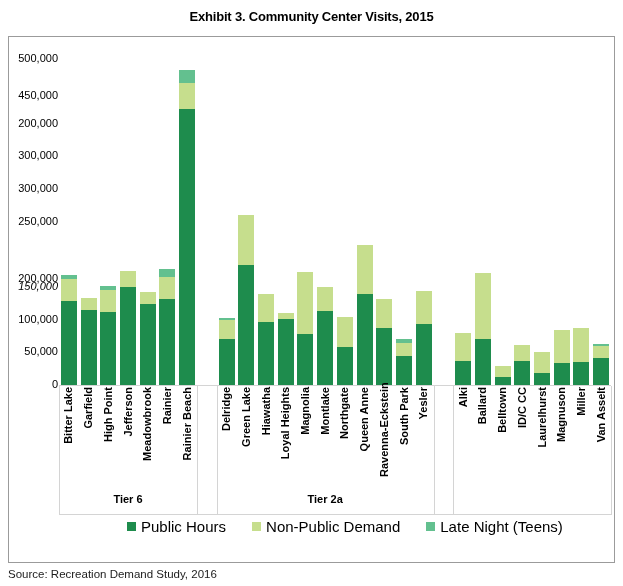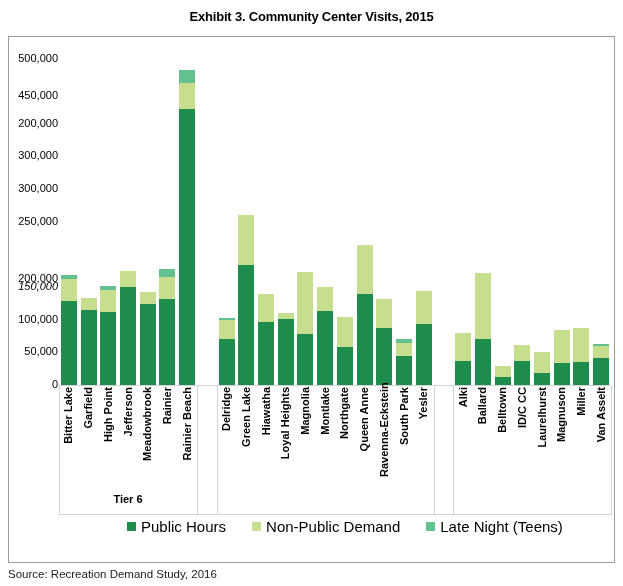--- a/index.html
+++ b/index.html
@@ -174,15 +174,16 @@
     <div class="cat-label" style="left: 565.93px;">Miller</div>
     <div class="cat-label" style="left: 585.64px;">Van Asselt</div>
     <div class="axis-sep" style="left: 50px;"></div>
     <div class="axis-sep" style="left: 602px;"></div>
     <div class="axis-sep" style="left: 188px;"></div>
     <div class="axis-sep" style="left: 207.71px;"></div>
     <div class="axis-sep" style="left: 424.57px;"></div>
     <div class="axis-sep" style="left: 444.29px;"></div>
     <div class="axis-hline"></div>
     <div class="tier-label" style="left: 50px; width: 138px;">Tier 6</div>
+    <div class="tier-label" style="left: 207.71px; width: 216.86px;">Tier 2a</div>
   </div>
 
 <div class="source-note">Source: Recreation Demand Study, 2016</div>
 
 </body></html>

